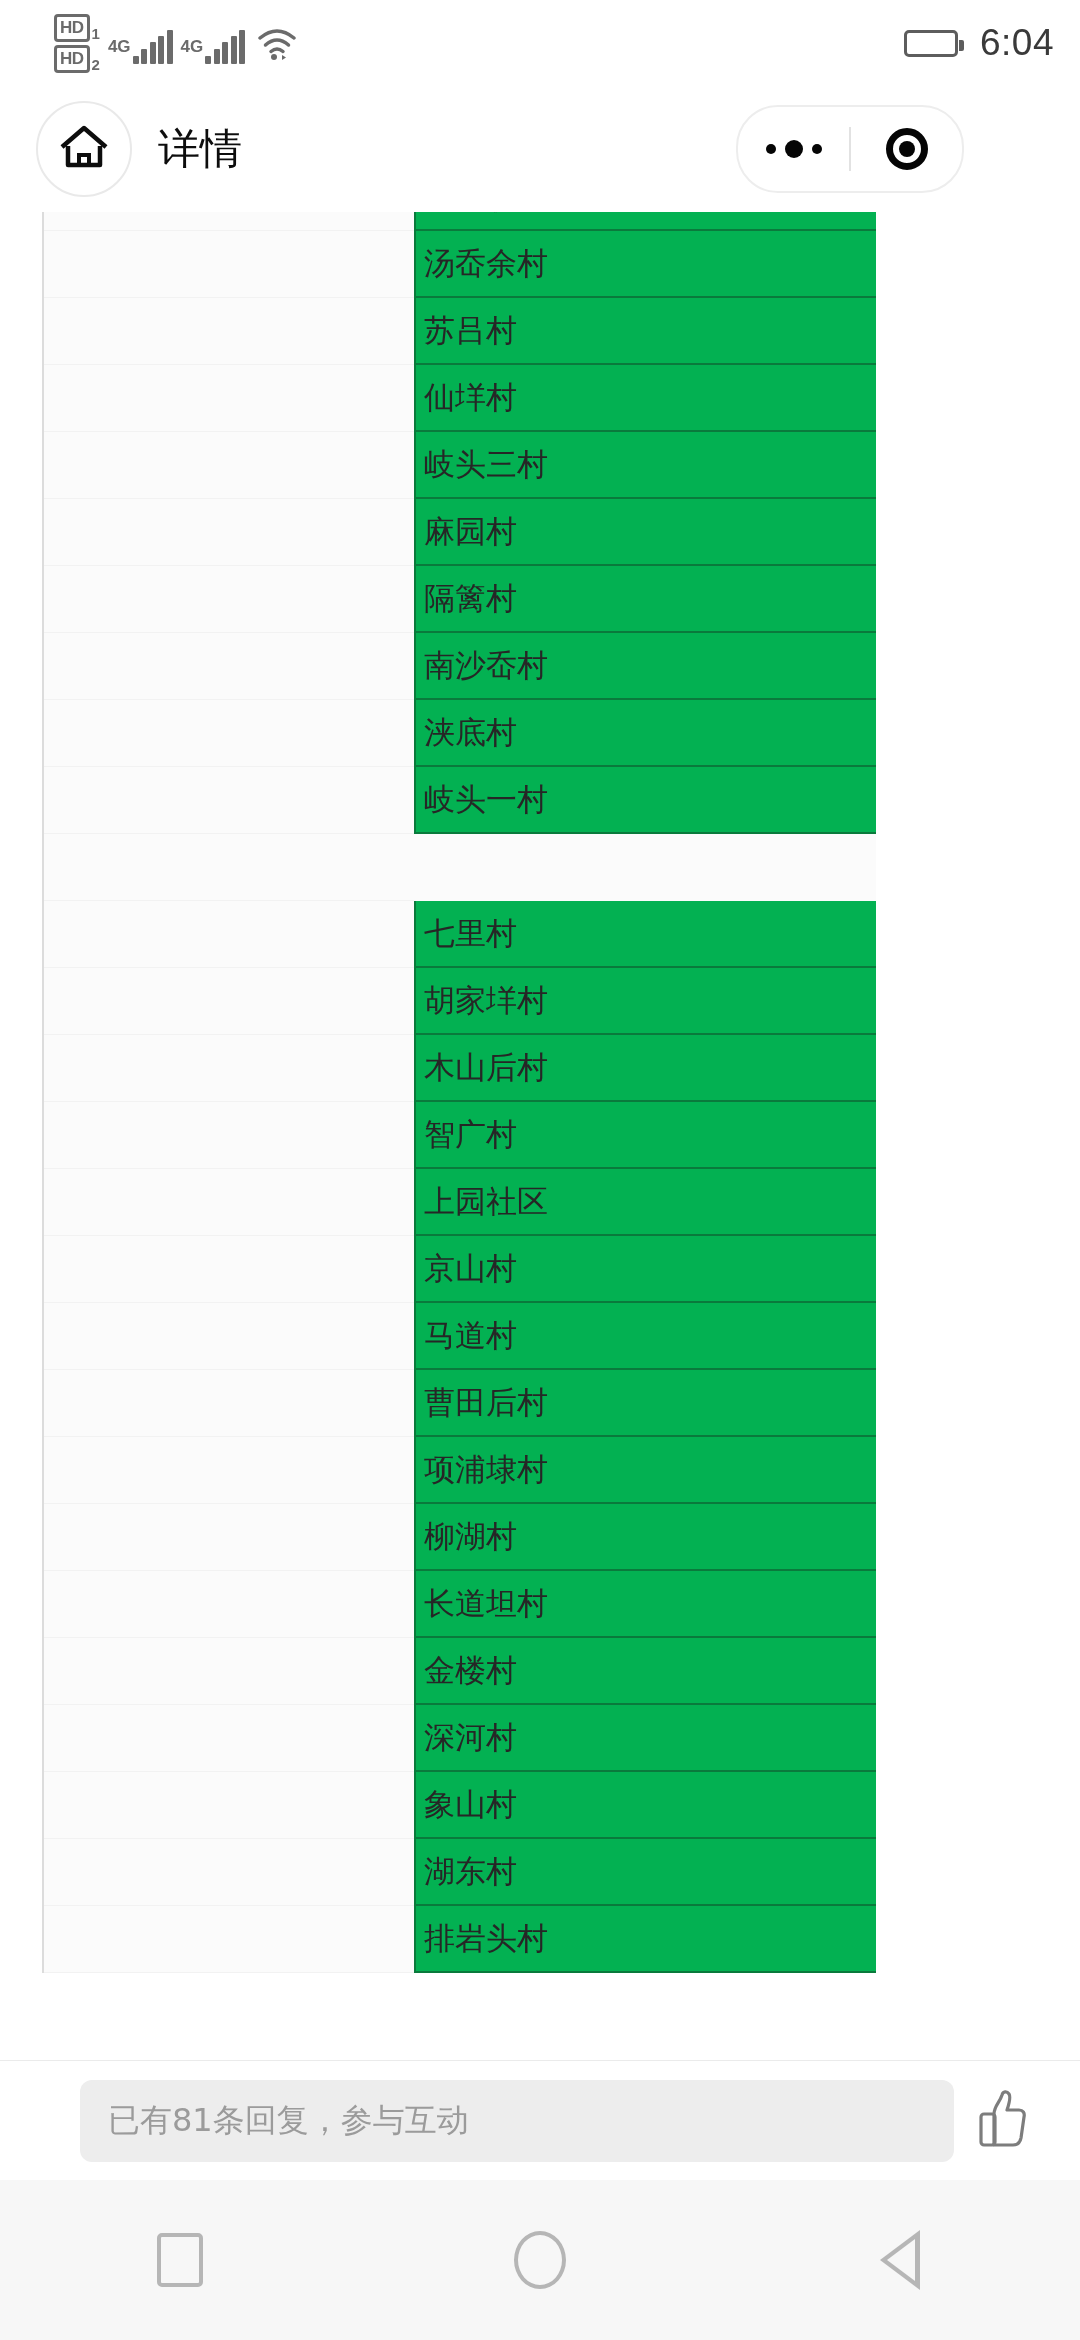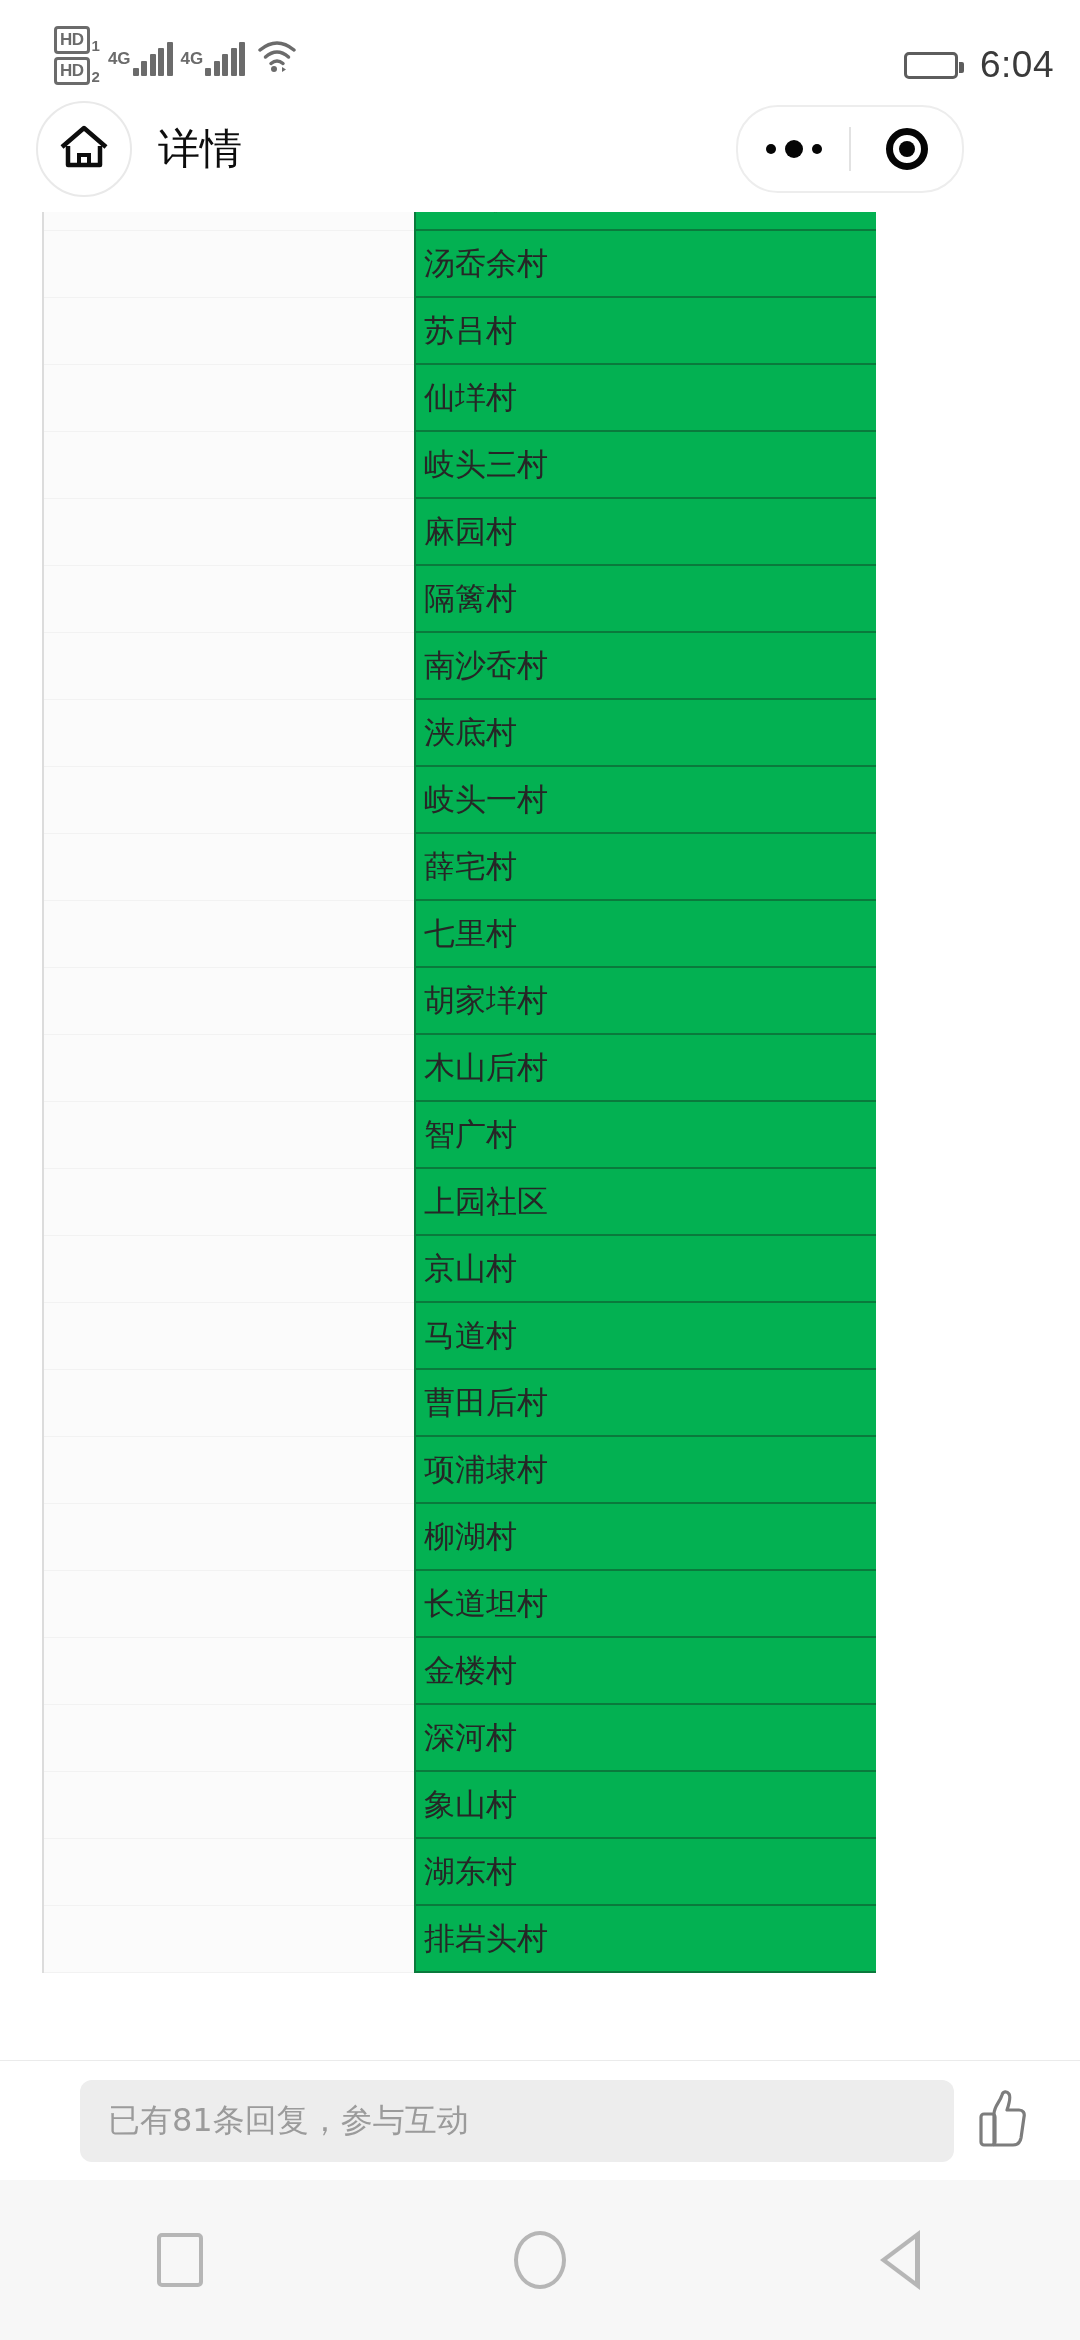--- a/index.html
+++ b/index.html
@@ -16,21 +16,21 @@
   }
 
   
   .status-bar {
     position: absolute;
     top: 0; left: 0;
     width: 1080px;
     height: 86px;
     background: #ffffff;
     display: flex;
-    align-items: flex-end;
+    align-items: center;
     justify-content: space-between;
     box-sizing: border-box;
     padding: 0 26px 0 54px;
   }
   .status-left {
     display: flex;
     align-items: center;
     gap: 8px;
     height: 62px;
   }
@@ -500,23 +500,20 @@
         </div>
       </div>
       <div class="doc-row">
         <div class="cell-blank"></div>
         <div class="cell-green">
           <span>岐头一村</span>
         </div>
       </div>
       <div class="doc-row">
         <div class="cell-blank"></div>
-        <div class="cell-green">
-          <span>薛宅村</span>
-        </div>
       </div>
       <div class="doc-row">
         <div class="cell-blank"></div>
         <div class="cell-green">
           <span>七里村</span>
         </div>
       </div>
       <div class="doc-row">
         <div class="cell-blank"></div>
         <div class="cell-green">

